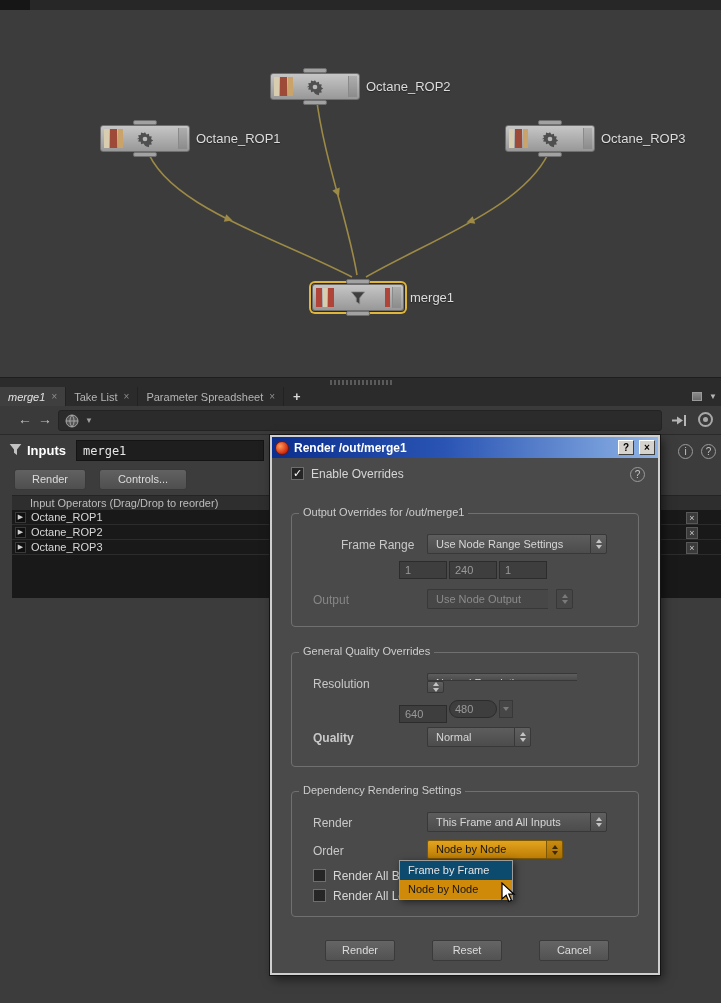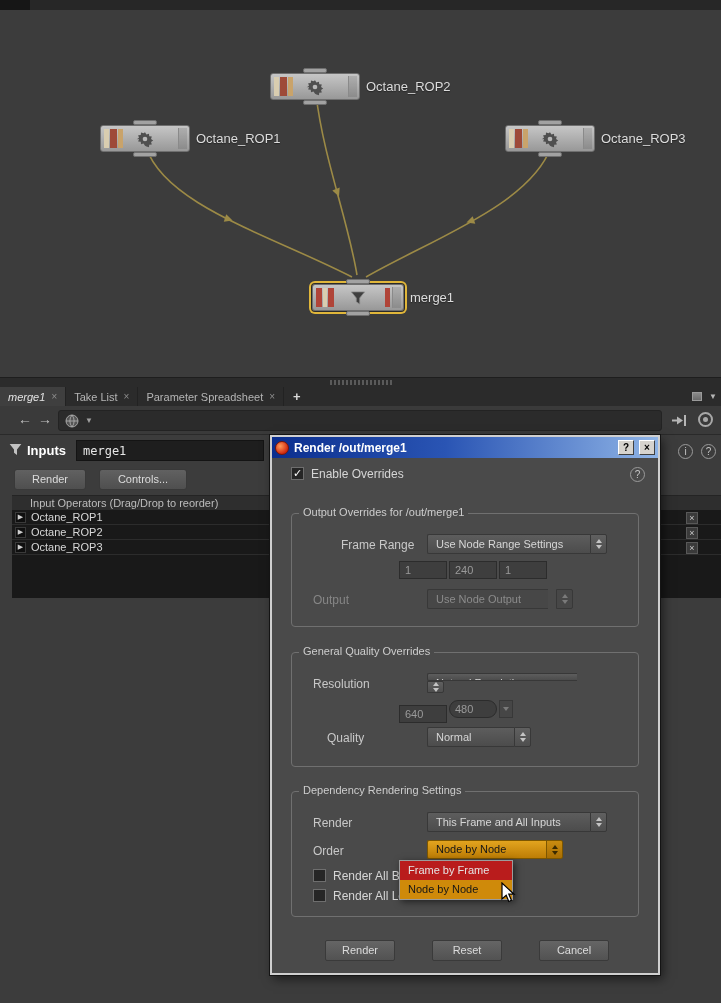--- a/index.html
+++ b/index.html
@@ -101,21 +101,21 @@
   .dd.dis .dd-lbl { color:#8b8b8b; background:#474747; }
   .dd.dis .dd-spin { background:#474747; }
   .dd.dis .tri-up { border-bottom-color:#7a7a7a; } .dd.dis .tri-dn { border-top-color:#7a7a7a; }
   .dd.orange .dd-lbl { background:linear-gradient(#e2a41f,#bd7d05); color:#161616; border-color:#7c5600; }
   .dd.orange .dd-spin { background:linear-gradient(#c98c10,#a86e03); border-color:#7c5600; }
   .dd.orange .tri-up { border-bottom-color:#3a2a00; } .dd.orange .tri-dn { border-top-color:#3a2a00; }
   .num { position:absolute; height:18px; background:#3e3e3e; border:1px solid #2c2c2c; color:#9a9a9a;
          font-size:11px; padding:0 5px; width:48px; }
   .mini-dd { position:absolute; width:14px; height:18px; background:#464646; border:1px solid #383838;
              display:flex; align-items:center; justify-content:center; }
-  .menu { position:absolute; left:127px; top:423px; width:114px; background:#b91c1c; border:1px solid #9c9c9c;
+  .menu { position:absolute; left:127px; top:423px; width:114px; background:#0c4a6e; border:1px solid #9c9c9c;
           z-index:6; box-shadow:2px 2px 7px rgba(0,0,0,.55); }
   .menu-item { height:19px; line-height:19px; font-size:11px; color:#e4e4e4; padding:0 8px; white-space:nowrap; }
   .menu-item.selected { background:#cf8a0a; color:#161616; }
   .dbtn { position:absolute; width:70px; height:21px; background:linear-gradient(#656565,#525252); border:1px solid #3a3a3a;
           border-radius:2px; color:#dcdcdc; font-size:11px; text-align:center; line-height:19px; }
 
   .cursor { position:absolute; left:501px; top:882px; z-index:50; line-height:0; }
 </style>
 </head>
 <body>
@@ -327,21 +327,21 @@
       <span class="dd-spin">
           <span class="tri-up"></span>
           <span class="tri-dn"></span>
         </span>
     </div>
     <input class="num" style="left: 127px; top: 268px;" readonly="" value="640">
     <input class="num" style="left: 177px; top: 263px; border-radius: 9px;" readonly="" value="480">
     <span class="mini-dd" style="left:227px;top:263px;">
         <span class="tri-dn" style="border-top-color:#7a7a7a;"></span>
       </span>
-    <span class="flabel" style="left:55px;top:294px;">Quality</span>
+    <span class="flabel" style="left:41px;top:294px;font-weight:bold;">Quality</span>
     <div class="dd" style="left:127px;top:290px;width:104px;">
       <span class="dd-lbl">Normal</span>
       <span class="dd-spin">
           <span class="tri-up"></span>
           <span class="tri-dn"></span>
         </span>
     </div>
 
     <div class="group" style="top:354px;height:126px;"></div>
     <span class="group-label" style="top:347px;">Dependency Rendering Settings</span>

